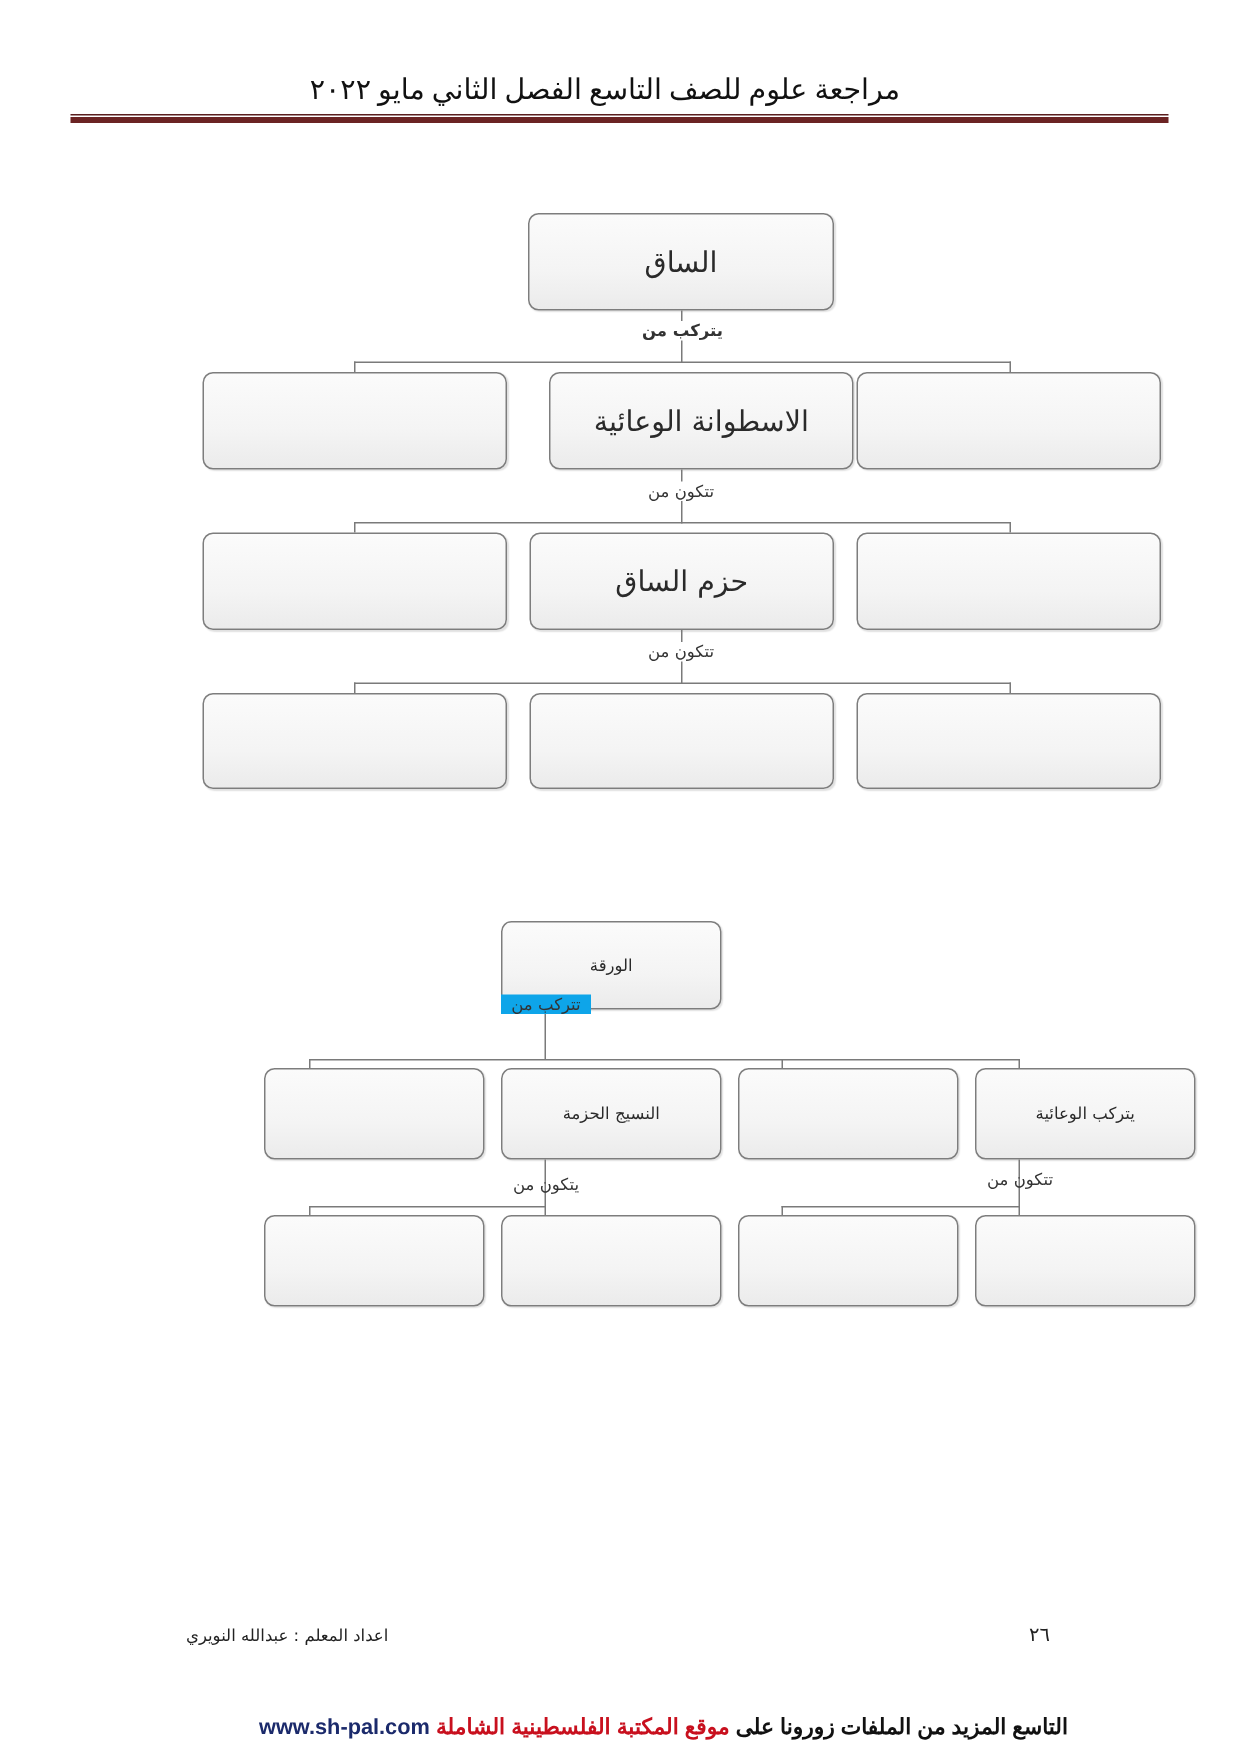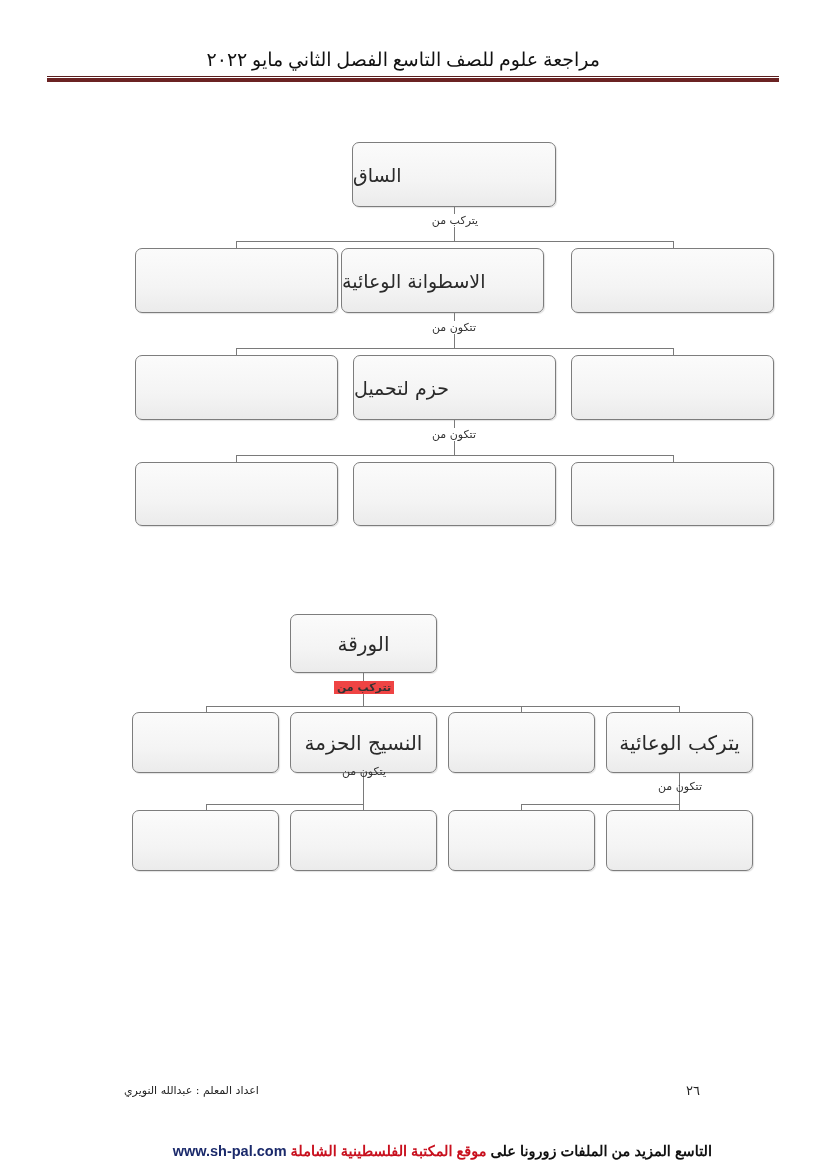--- a/index.html
+++ b/index.html
@@ -18,22 +18,22 @@
   .box {
     position: absolute;
     border: 1px solid #7d7d7d;
     border-radius: 7px;
     background: linear-gradient(to bottom, #fbfbfb 0%, #f4f4f4 60%, #ebebeb 100%);
     box-shadow: 1px 1px 1px rgba(0,0,0,0.12);
     display: flex; align-items: center; justify-content: center;
     direction: rtl;
     color: #2a2a2a;
   }
-  .box.big { font-size: 19px; justify-content: flex-end; }
-  .box.small { font-size: 20px; }
+  .box.big { font-size: 19px; }
+  .box.small { font-size: 11px; margin-left: 44px; }
 
   .line { position: absolute; background: #7a7a7a; }
   .lbl {
     position: absolute; direction: rtl; white-space: nowrap;
     font-size: 11px; color: #333; text-align: center;
     background: rgba(255,255,255,0.0);
   }
 
   .footer-author { position: absolute; left: 124px; top: 1084px; font-size: 11px; direction: rtl; color: #222; }
   .footer-page { position: absolute; left: 686px; top: 1083px; font-size: 13px; color: #222; }
@@ -52,46 +52,46 @@
 <div class="header-title">مراجعة علوم للصف التاسع الفصل الثاني مايو ٢٠٢٢</div>
 <div class="rule-thin"></div>
 <div class="rule-thick"></div>
 
 <div>
 
   <div class="box big" style="left:352px;top:142px;width:204px;height:65px;">
     <span>الساق</span>
   </div>
   <div class="line" style="left:454px;top:207px;width:1px;height:35px;"></div>
-  <div class="lbl" style="left:420px;top:214px;width:70px;background:#fff;">يتركب من</div>
+  <div class="lbl" style="left:420px;top:214px;width:70px;background:#fff;font-weight:bold;">يتركب من</div>
   <div class="line" style="left:236px;top:241px;width:438px;height:1px;"></div>
   <div class="line" style="left:236px;top:241px;width:1px;height:7px;"></div>
   <div class="line" style="left:673px;top:241px;width:1px;height:7px;"></div>
 
   <div class="box big" style="left:135px;top:248px;width:203px;height:65px;">
     <span></span>
   </div>
-  <div class="box big" style="left:341px;top:248px;width:203px;height:65px;">
+  <div class="box big" style="left:366px;top:248px;width:203px;height:65px;">
     <span>الاسطوانة الوعائية</span>
   </div>
   <div class="box big" style="left:571px;top:248px;width:203px;height:65px;">
     <span></span>
   </div>
 
   <div class="line" style="left:454px;top:313px;width:1px;height:36px;"></div>
   <div class="lbl" style="left:418px;top:321px;width:72px;background:#fff;">تتكون من</div>
   <div class="line" style="left:236px;top:348px;width:438px;height:1px;"></div>
   <div class="line" style="left:236px;top:348px;width:1px;height:7px;"></div>
   <div class="line" style="left:673px;top:348px;width:1px;height:7px;"></div>
 
   <div class="box big" style="left:135px;top:355px;width:203px;height:65px;">
     <span></span>
   </div>
   <div class="box big" style="left:353px;top:355px;width:203px;height:65px;">
-    <span>حزم لتحميل</span>
+    <span>حزم الساق</span>
   </div>
   <div class="box big" style="left:571px;top:355px;width:203px;height:65px;">
     <span></span>
   </div>
 
   <div class="line" style="left:454px;top:420px;width:1px;height:36px;"></div>
   <div class="lbl" style="left:418px;top:428px;width:72px;background:#fff;">تتكون من</div>
   <div class="line" style="left:236px;top:455px;width:438px;height:1px;"></div>
   <div class="line" style="left:236px;top:455px;width:1px;height:7px;"></div>
   <div class="line" style="left:673px;top:455px;width:1px;height:7px;"></div>
@@ -106,41 +106,41 @@
     <span></span>
   </div>
 </div>
 
 <div>
 
   <div class="box small" style="left:290px;top:614px;width:147px;height:59px;">
     <span>الورقة</span>
   </div>
   <div class="line" style="left:363px;top:673px;width:1px;height:33px;"></div>
-  <div class="lbl" style="left:334px;top:681px;width:60px;background:#ef4444;font-weight:bold;">تتركب من</div>
+  <div class="lbl" style="left:334px;top:663px;width:60px;background:#0ea5e9;">تتركب من</div>
   <div class="line" style="left:206px;top:706px;width:474px;height:1px;"></div>
   <div class="line" style="left:206px;top:706px;width:1px;height:6px;"></div>
   <div class="line" style="left:521px;top:706px;width:1px;height:6px;"></div>
   <div class="line" style="left:679px;top:706px;width:1px;height:6px;"></div>
 
   <div class="box small" style="left:132px;top:712px;width:147px;height:61px;">
     <span></span>
   </div>
   <div class="box small" style="left:290px;top:712px;width:147px;height:61px;">
     <span>النسيج الحزمة</span>
   </div>
   <div class="box small" style="left:448px;top:712px;width:147px;height:61px;">
     <span></span>
   </div>
   <div class="box small" style="left:606px;top:712px;width:147px;height:61px;">
     <span>يتركب الوعائية</span>
   </div>
 
   <div class="line" style="left:363px;top:773px;width:1px;height:37px;"></div>
-  <div class="lbl" style="left:336px;top:765px;width:56px;">يتكون من</div>
+  <div class="lbl" style="left:336px;top:783px;width:56px;">يتكون من</div>
   <div class="line" style="left:206px;top:804px;width:158px;height:1px;"></div>
   <div class="line" style="left:206px;top:804px;width:1px;height:6px;"></div>
 
   <div class="line" style="left:679px;top:773px;width:1px;height:37px;"></div>
   <div class="lbl" style="left:652px;top:780px;width:56px;">تتكون من</div>
   <div class="line" style="left:521px;top:804px;width:159px;height:1px;"></div>
   <div class="line" style="left:521px;top:804px;width:1px;height:6px;"></div>
 
   <div class="box small" style="left:132px;top:810px;width:147px;height:61px;">
     <span></span>

